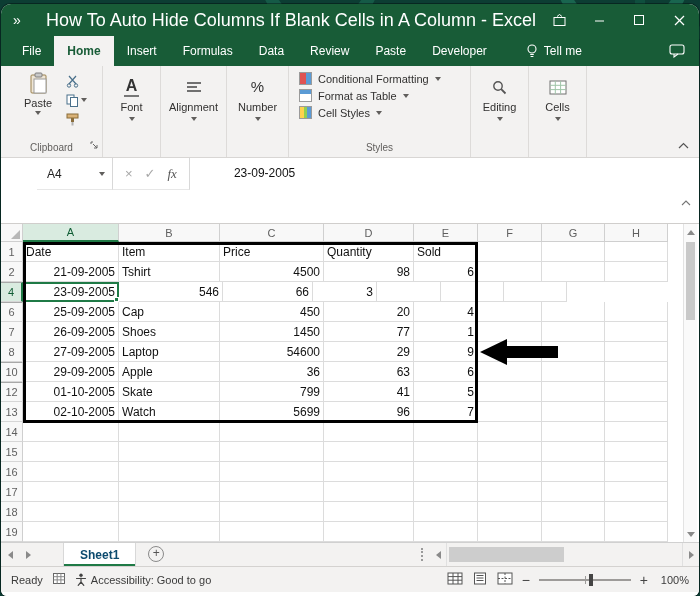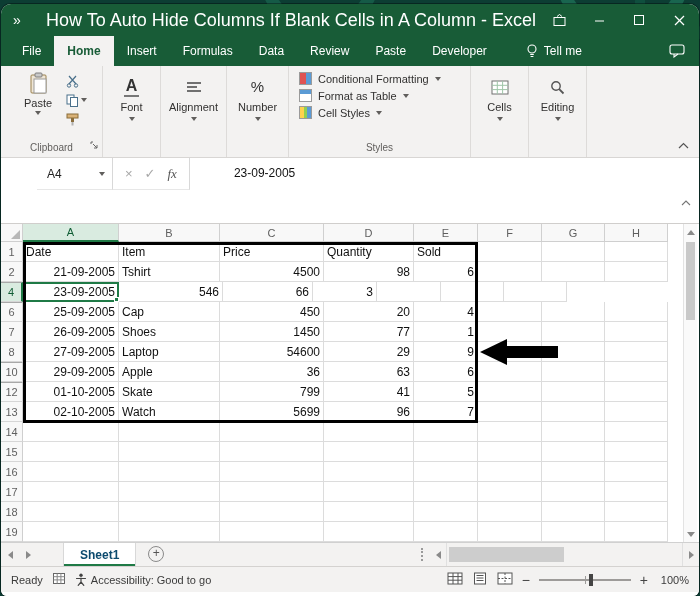--- a/index.html
+++ b/index.html
@@ -277,40 +277,40 @@
             <span class="si-ico si2"></span>
             <span>Cell Styles</span>
             <span class="caret"></span>
           </div>
         </div>
       <div class="group-label">Styles</div>
     </div>
 
     <div class="rgroup cgroup">
       <span class="icon-box">
+        <svg width="15" height="15" viewBox="0 0 15 15">
+            <circle cx="6" cy="6" r="4.2" fill="none" stroke="#555" stroke-width="1.4"></circle>
+            <line x1="9.2" y1="9.2" x2="13.5" y2="13.5" stroke="#555" stroke-width="1.8"></line>
+          </svg>
+      </span>
+      <span>Editing</span>
+      <span class="caret"></span>
+    </div>
+
+    <div class="rgroup cgroup">
+      <span class="icon-box">
         <svg width="18" height="15" viewBox="0 0 18 15">
             <rect x="1" y="1" width="16" height="13" fill="#fff" stroke="#707070"></rect>
             <line x1="1" y1="5.3" x2="17" y2="5.3" stroke="#9fc5a8"></line>
             <line x1="1" y1="9.6" x2="17" y2="9.6" stroke="#9fc5a8"></line>
             <line x1="6.3" y1="1" x2="6.3" y2="14" stroke="#9fc5a8"></line>
             <line x1="11.6" y1="1" x2="11.6" y2="14" stroke="#9fc5a8"></line>
           </svg>
       </span>
       <span>Cells</span>
-      <span class="caret"></span>
-    </div>
-
-    <div class="rgroup cgroup">
-      <span class="icon-box">
-        <svg width="15" height="15" viewBox="0 0 15 15">
-            <circle cx="6" cy="6" r="4.2" fill="none" stroke="#555" stroke-width="1.4"></circle>
-            <line x1="9.2" y1="9.2" x2="13.5" y2="13.5" stroke="#555" stroke-width="1.8"></line>
-          </svg>
-      </span>
-      <span>Editing</span>
       <span class="caret"></span>
     </div>
 
     <span class="ribbon-collapse">
       <svg width="11" height="7" viewBox="0 0 11 7">
           <path d="M1 6 L5.5 1.5 L10 6" fill="none" stroke="#555" stroke-width="1.2"></path>
         </svg>
     </span>
   </div>
 

